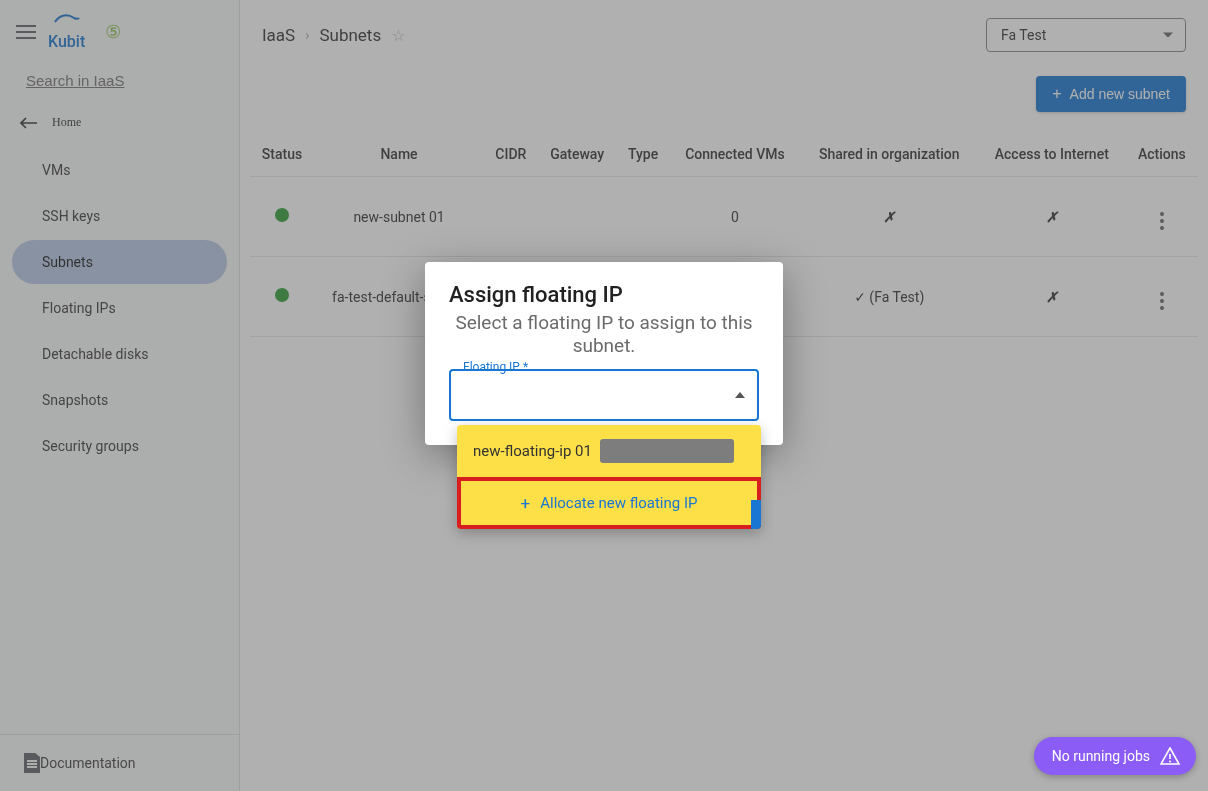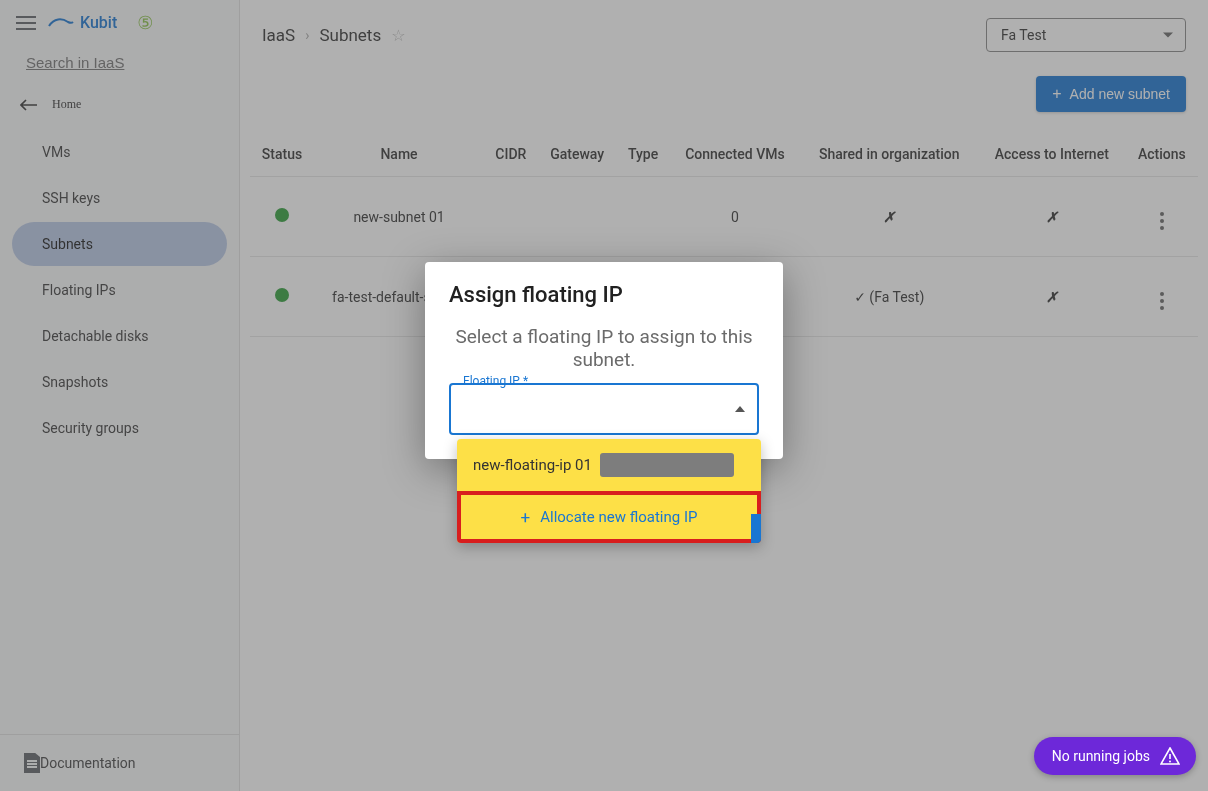--- a/index.html
+++ b/index.html
@@ -2,21 +2,21 @@
 <html><head>
 <meta charset="utf-8">
 <style>
 * { box-sizing: border-box; margin: 0; padding: 0; }
 body { font-family: Roboto, Arial, sans-serif; font-size: 14px; color: #333; background: #fff; width: 1208px; height: 791px; overflow: hidden; position: relative; }
 .app { display: flex; height: 100%; }
 .sidebar { width: 240px; background: #f8f9fa; border-right: 1px solid #e0e0e0; display: flex; flex-direction: column; }
 .topbar { display: flex; align-items: center; padding: 12px 16px; gap: 12px; }
 .hamburger { width: 20px; height: 14px; display: flex; flex-direction: column; justify-content: space-between; cursor: pointer; }
 .hamburger span { height: 2px; background: #5f6368; width: 100%; }
-.brand { display: flex; align-items: center; gap: 6px; color: #1976d2; font-weight: 500; font-size: 16px; }
+.brand { display: flex; align-items: center; gap: 6px; color: #1976d2; font-weight: 500; font-size: 16px; flex-direction: column; }
 .brand svg { width: 26px; height: 14px; }
 .brand2 { color: #8bc34a; font-size: 18px; margin-left: 8px; }
 .searchwrap { display: flex; align-items: center; padding: 8px 16px 14px; }
 .searchicon { width: 18px; height: 18px; color: #757575; margin-right: 10px; }
 .searchinput { border: none; background: transparent; font-size: 15px; color: #757575; outline: none; flex: 1; text-decoration: underline; }
 .home { display: flex; align-items: center; gap: 14px; padding: 12px 20px; font-size: 12px; color: #333; font-family: Liberation Serif, serif; }
 .arrowback { width: 18px; height: 12px; }
 .navlist { margin-top: 4px; }
 .navitem { padding: 14px 30px; font-size: 14px; color: #3c3c3c; border-radius: 22px; margin: 2px 12px; cursor: pointer; }
 .navitem.active { background: #b9c9e6; color: #1a1a1a; }
@@ -42,34 +42,34 @@
 td { padding: 26px 8px; text-align: center; border-top: 1px solid #e6e6e6; font-size: 14px; }
 tbody tr:last-child td { border-bottom: 1px solid #e6e6e6; }
 .statusdot { width: 14px; height: 14px; background: #2e9e3a; border-radius: 50%; display: inline-block; }
 .x { font-weight: 700; color: #333; font-style: italic; }
 .check { font-size: 14px; }
 .kebab { display: inline-flex; flex-direction: column; gap: 3px; cursor: pointer; }
 .kebab span { width: 4px; height: 4px; background: #666; border-radius: 50%; }
 
 .overlay { position: absolute; inset: 0; background: rgba(80,80,80,0.45); display: flex; align-items: flex-start; justify-content: center; }
 .dialog { background: #fff; border-radius: 4px; width: 358px; margin-top: 262px; box-shadow: 0 10px 40px rgba(0,0,0,0.35); padding: 20px 24px 24px; position: relative; }
-.dialog h2 { font-size: 22px; font-weight: 500; color: #212121; margin-bottom: 18px; }
+.dialog h2 { font-size: 22px; font-weight: 500; color: #212121; margin-bottom: 4px; }
 .dialog p { color: #6b6b6b; font-size: 19px; margin-bottom: 12px; text-align: center; }
 .field { position: relative; }
 .field label { position: absolute; top: -9px; left: 10px; background: #fff; padding: 0 4px; color: #1976d2; font-size: 12px; }
 .selectbox { width: 100%; border: 2px solid #1976d2; border-radius: 4px; height: 52px; position: relative; cursor: pointer; }
 .selectbox .caret2 { position: absolute; right: 12px; top: 50%; transform: translateY(-50%); border-left: 5px solid transparent; border-right: 5px solid transparent; border-bottom: 6px solid #555; }
 .dropdown { position: absolute; left: 8px; right: -2px; top: 56px; background: #fde047; box-shadow: 0 4px 14px rgba(0,0,0,0.25); border-radius: 4px; overflow: hidden; }
 .option { padding: 14px 16px; font-size: 15px; color: #333; display: flex; align-items: center; cursor: pointer; }
 .option .mask { width: 134px; height: 24px; background: #7d7d7d; border-radius: 3px; margin-left: 8px; }
 .allocate { padding: 12px 16px; color: #1976d2; font-size: 15px; display: flex; align-items: center; justify-content: center; gap: 10px; border: 4px solid #d81e1e; cursor: pointer; }
 .allocate .plus2 { color: #1976d2; font-size: 17px; }
 .hiddenbtn { position: absolute; right: -8px; bottom: -1px; width: 18px; height: 30px; background: #1976d2; border-radius: 0 4px 4px 0; }
 
-.jobs { position: absolute; right: 12px; bottom: 16px; background: #6d28d9; color: #fff; border-radius: 20px; padding: 10px 16px 10px 18px; font-size: 14px; display: flex; align-items: center; gap: 10px; box-shadow: 0 2px 6px rgba(0,0,0,0.25); }
+.jobs { position: absolute; right: 12px; bottom: 16px; background: #8b5cf6; color: #fff; border-radius: 20px; padding: 10px 16px 10px 18px; font-size: 14px; display: flex; align-items: center; gap: 10px; box-shadow: 0 2px 6px rgba(0,0,0,0.25); }
 .jobs .warn { width: 20px; height: 18px; }
 </style>
 </head>
 <body>
 
 <div class="app">
   <aside class="sidebar">
     <div class="topbar">
       <div class="hamburger">
           <span></span>

